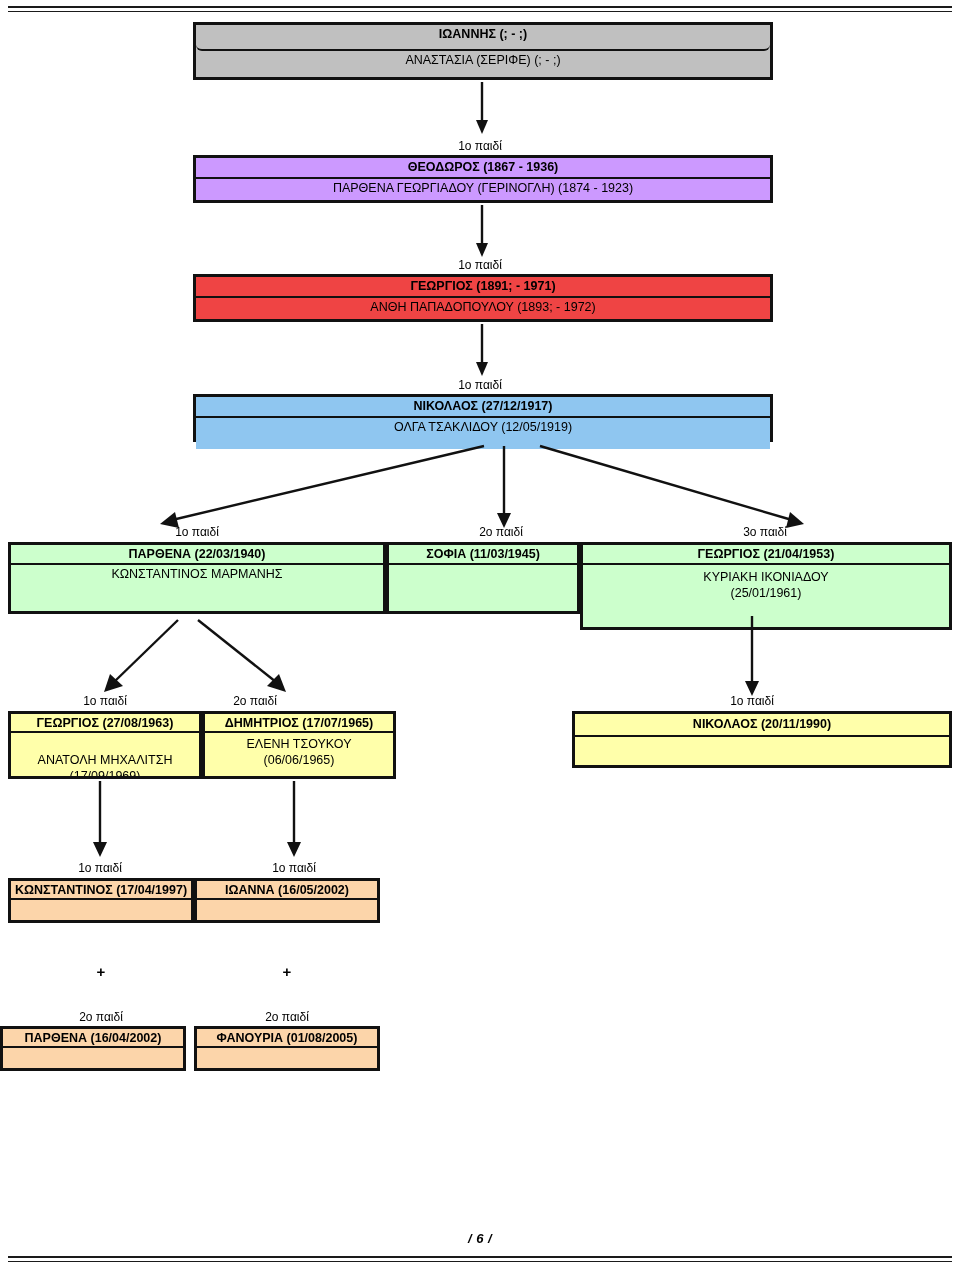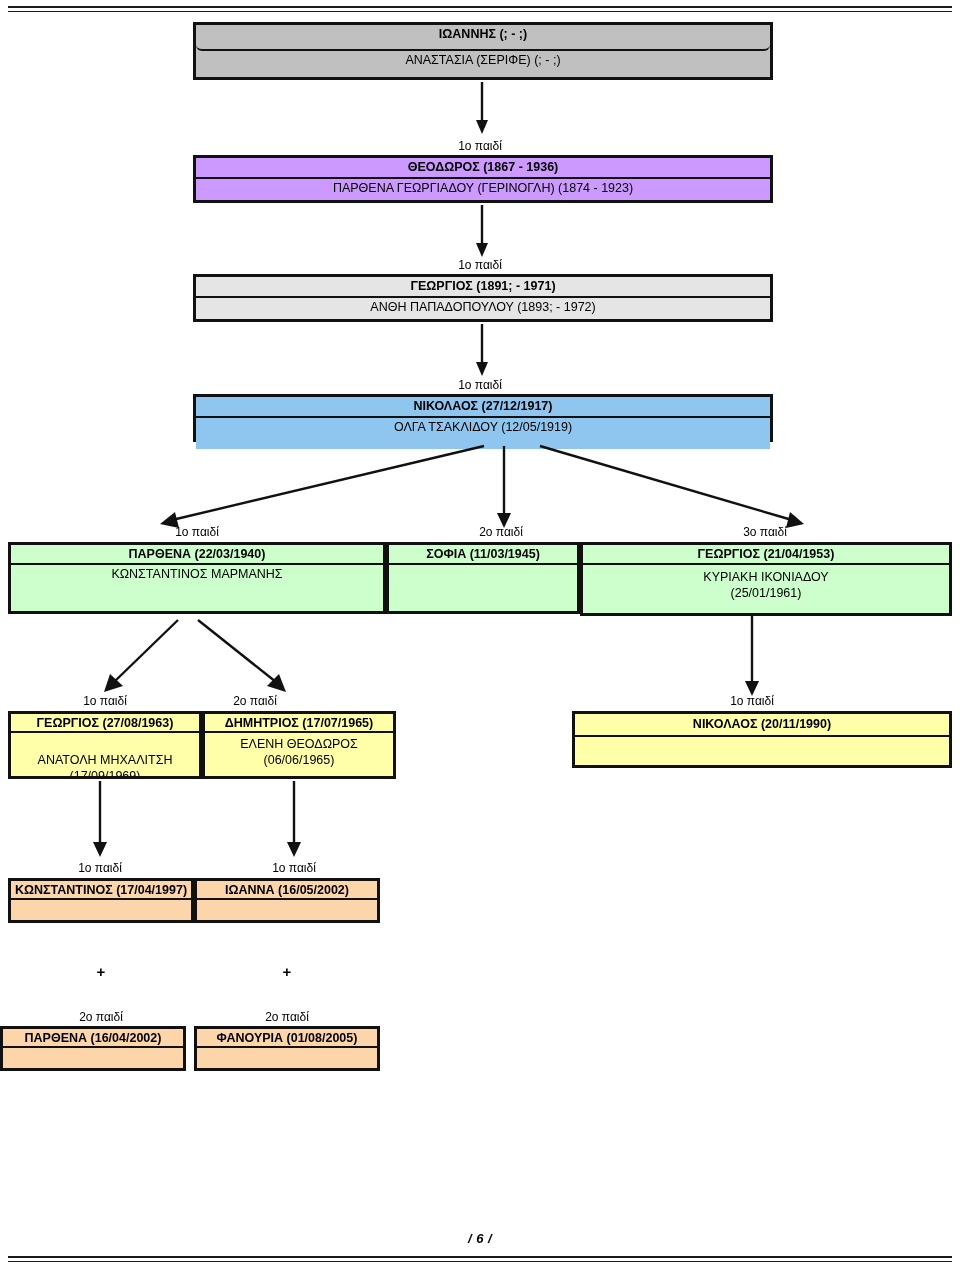--- a/index.html
+++ b/index.html
@@ -77,21 +77,21 @@
   .c-purple { background: #cc99ff; }
   .c-cyan   { background: #ccffff; }
   .c-blue   { background: #8fc6f0; }
   .c-green  { background: #ccffcc; }
   .c-yellow { background: #ffffaa; }
   .c-peach  { background: #fcd5aa; }
 
   
   .c-grey   .row { background: #c0c0c0; }
   .c-purple .row { background: #cc99ff; }
-  .c-cyan   .row { background: #e5e5e5; }
+  .c-cyan   .row { background: #ef4444; }
   .c-blue   .row { background: #8fc6f0; }
   .c-green  .row { background: #ccffcc; }
   .c-yellow .row { background: #ffffaa; }
   .c-peach  .row { background: #fcd5aa; }
 
   
   .child-label {
     position: absolute;
     font-size: 12px;
     text-align: center;
@@ -184,21 +184,21 @@
     </div>
   </div>
 
   <div class="card c-green" style="left:386px; top:542px; width:194px; height:72px;">
     <div class="row person" style="height:20px;">ΣΟΦΙΑ (11/03/1945)</div>
     <div class="row spouse" style="height:46px;">
       <span></span>
     </div>
   </div>
 
-  <div class="card c-green" style="left:580px; top:542px; width:372px; height:74px;">
+  <div class="card c-green" style="left:580px; top:542px; width:372px; height:88px;">
     <div class="row person" style="height:20px;">ΓΕΩΡΓΙΟΣ  (21/04/1953)</div>
     <div class="row spouse" style="height:46px; padding-top:5px;">
       <span>ΚΥΡΙΑΚΗ  ΙΚΟΝΙΑΔΟΥ</span>
       <span class="ln2">(25/01/1961)</span>
     </div>
   </div>
 
   <svg class="connector" style="left:60px; top:616px; width:290px; height:96px;">
     <line x1="118" y1="4" x2="54" y2="66"></line>
     <polygon points="44,76 50,58 63,70"></polygon>
@@ -219,21 +219,21 @@
     <div class="row person" style="height:19px;">ΓΕΩΡΓΙΟΣ (27/08/1963)</div>
     <div class="row spouse" style="height:43px; padding-top:20px;">
       <span>ΑΝΑΤΟΛΗ  ΜΗΧΑΛΙΤΣΗ</span>
       <span class="ln2">(17/09/1969)</span>
     </div>
   </div>
 
   <div class="card c-yellow" style="left:202px; top:711px; width:194px; height:68px;">
     <div class="row person" style="height:19px;">ΔΗΜΗΤΡΙΟΣ (17/07/1965)</div>
     <div class="row spouse" style="height:43px; padding-top:4px;">
-      <span>ΕΛΕΝΗ  ΘΕΟΔΩΡΟΣ</span>
+      <span>ΕΛΕΝΗ  ΤΣΟΥΚΟΥ</span>
       <span class="ln2">(06/06/1965)</span>
     </div>
   </div>
 
   <div class="card c-yellow" style="left:572px; top:711px; width:380px; height:57px;">
     <div class="row person" style="height:23px; padding-top:3px;">ΝΙΚΟΛΑΟΣ (20/11/1990)</div>
     <div class="row spouse" style="height:25px;">
       <span></span>
     </div>
   </div>

